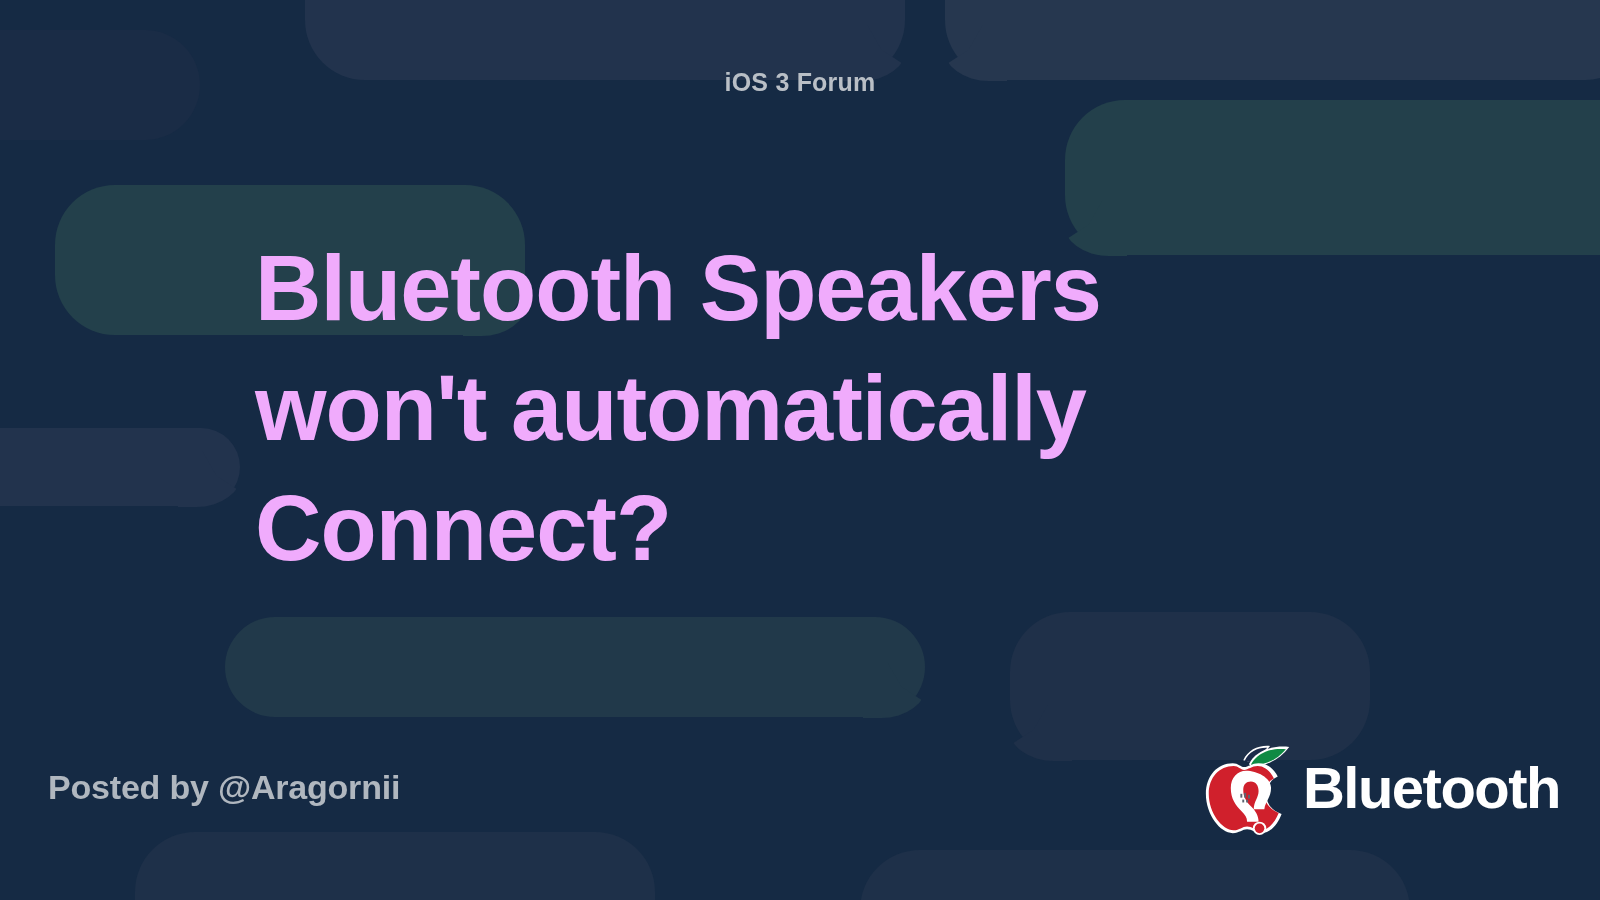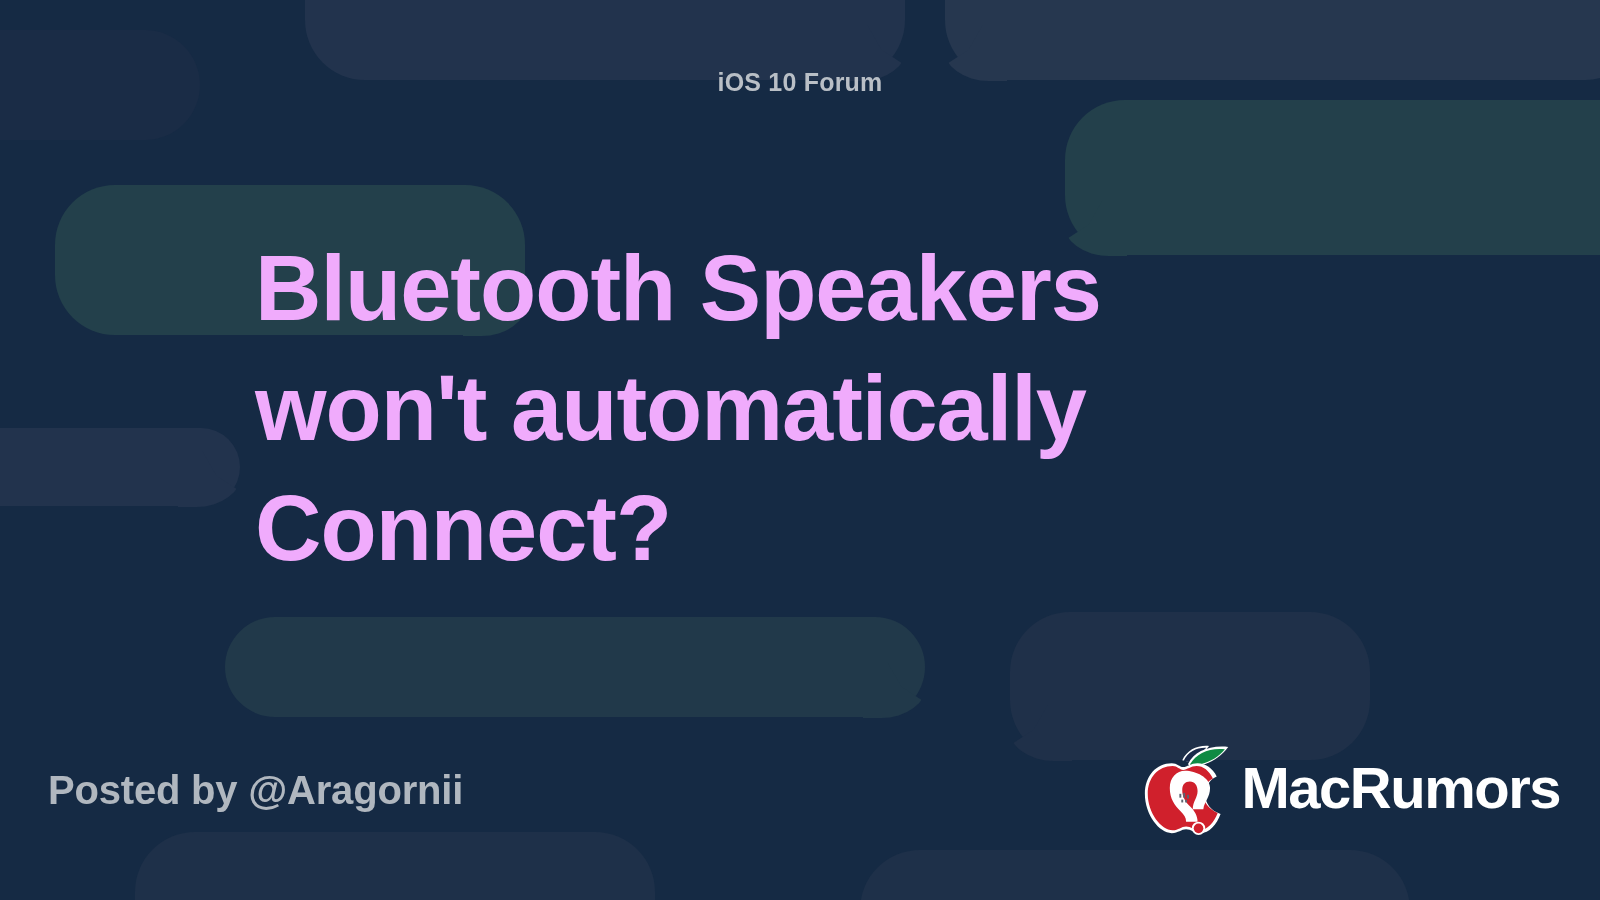--- a/index.html
+++ b/index.html
@@ -128,21 +128,21 @@
     line-height: 120px;
     letter-spacing: -1px;
     white-space: pre-line;
   }
 
   .posted-by {
     position: absolute;
     left: 48px;
     top: 768px;
     color: #b0b7bf;
-    font-size: 40px;
+    font-size: 34px;
     font-weight: 700;
     letter-spacing: -0.2px;
   }
 
   .logo {
     position: absolute;
     right: 40px;
     top: 740px;
     display: flex;
     align-items: center;
@@ -178,21 +178,21 @@
     <div class="bubble b4 tail-right"></div>
     <div class="bubble b5 tail-left"></div>
     <div class="bubble b6 tail-right"></div>
     <div class="bubble b7 tail-left"></div>
     <div class="bubble b8"></div>
     <div class="bubble b9"></div>
   </div>
 
   <div class="content">
 
-    <div class="forum-label">iOS 10 Forum</div>
+    <div class="forum-label">iOS 3 Forum</div>
 
     <div class="title">Bluetooth Speakers
 won't automatically
 Connect?</div>
 
     <div class="posted-by">Posted by @Aragornii</div>
 
     <div class="logo">
       <svg class="logo-mark" viewBox="0 0 100 96">
 
@@ -219,17 +219,17 @@
         <circle cx="61" cy="88" r="5" fill="#d0202c"></circle>
 
         <g fill="#5b6470">
           <rect x="41" y="52" width="2" height="4"></rect>
           <rect x="45" y="51" width="2" height="5"></rect>
           <rect x="49" y="53" width="2" height="4"></rect>
           <rect x="43" y="58" width="2" height="3"></rect>
           <rect x="47" y="58" width="2" height="3"></rect>
         </g>
       </svg>
-      <div class="logo-word">MacRumors</div>
+      <div class="logo-word">Bluetooth</div>
     </div>
 
   </div>
 </div>
 
 </body></html>

